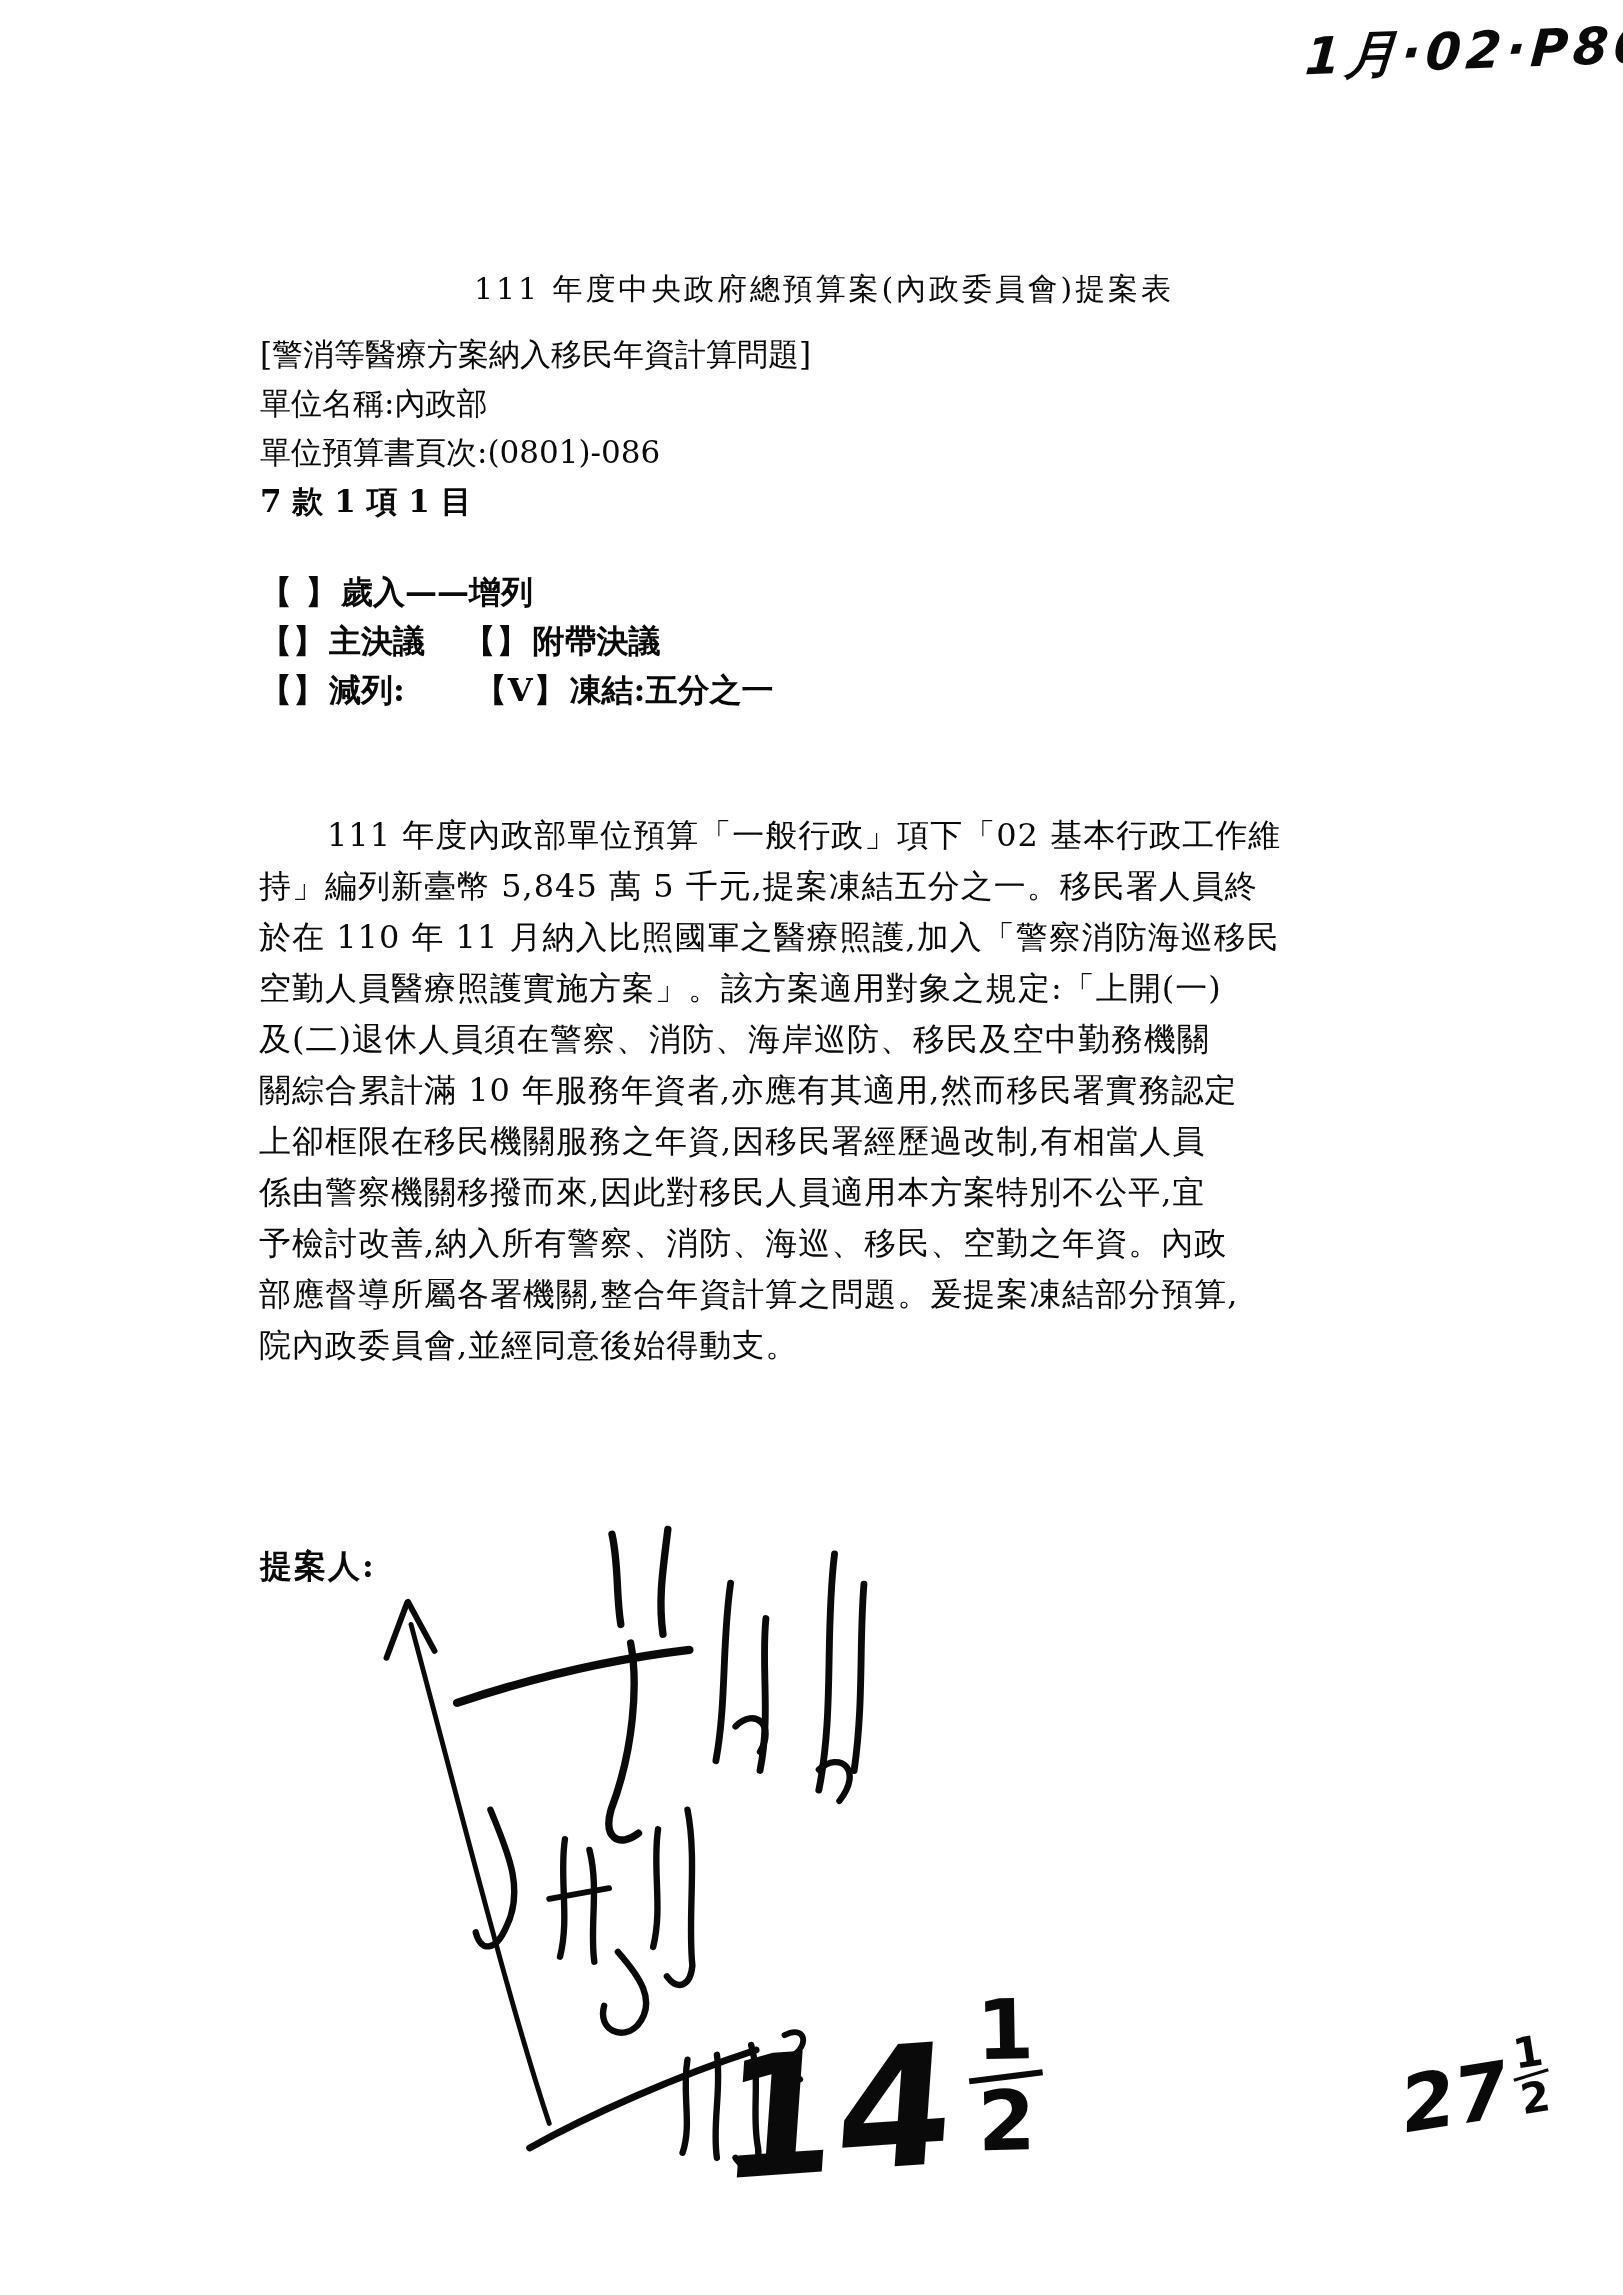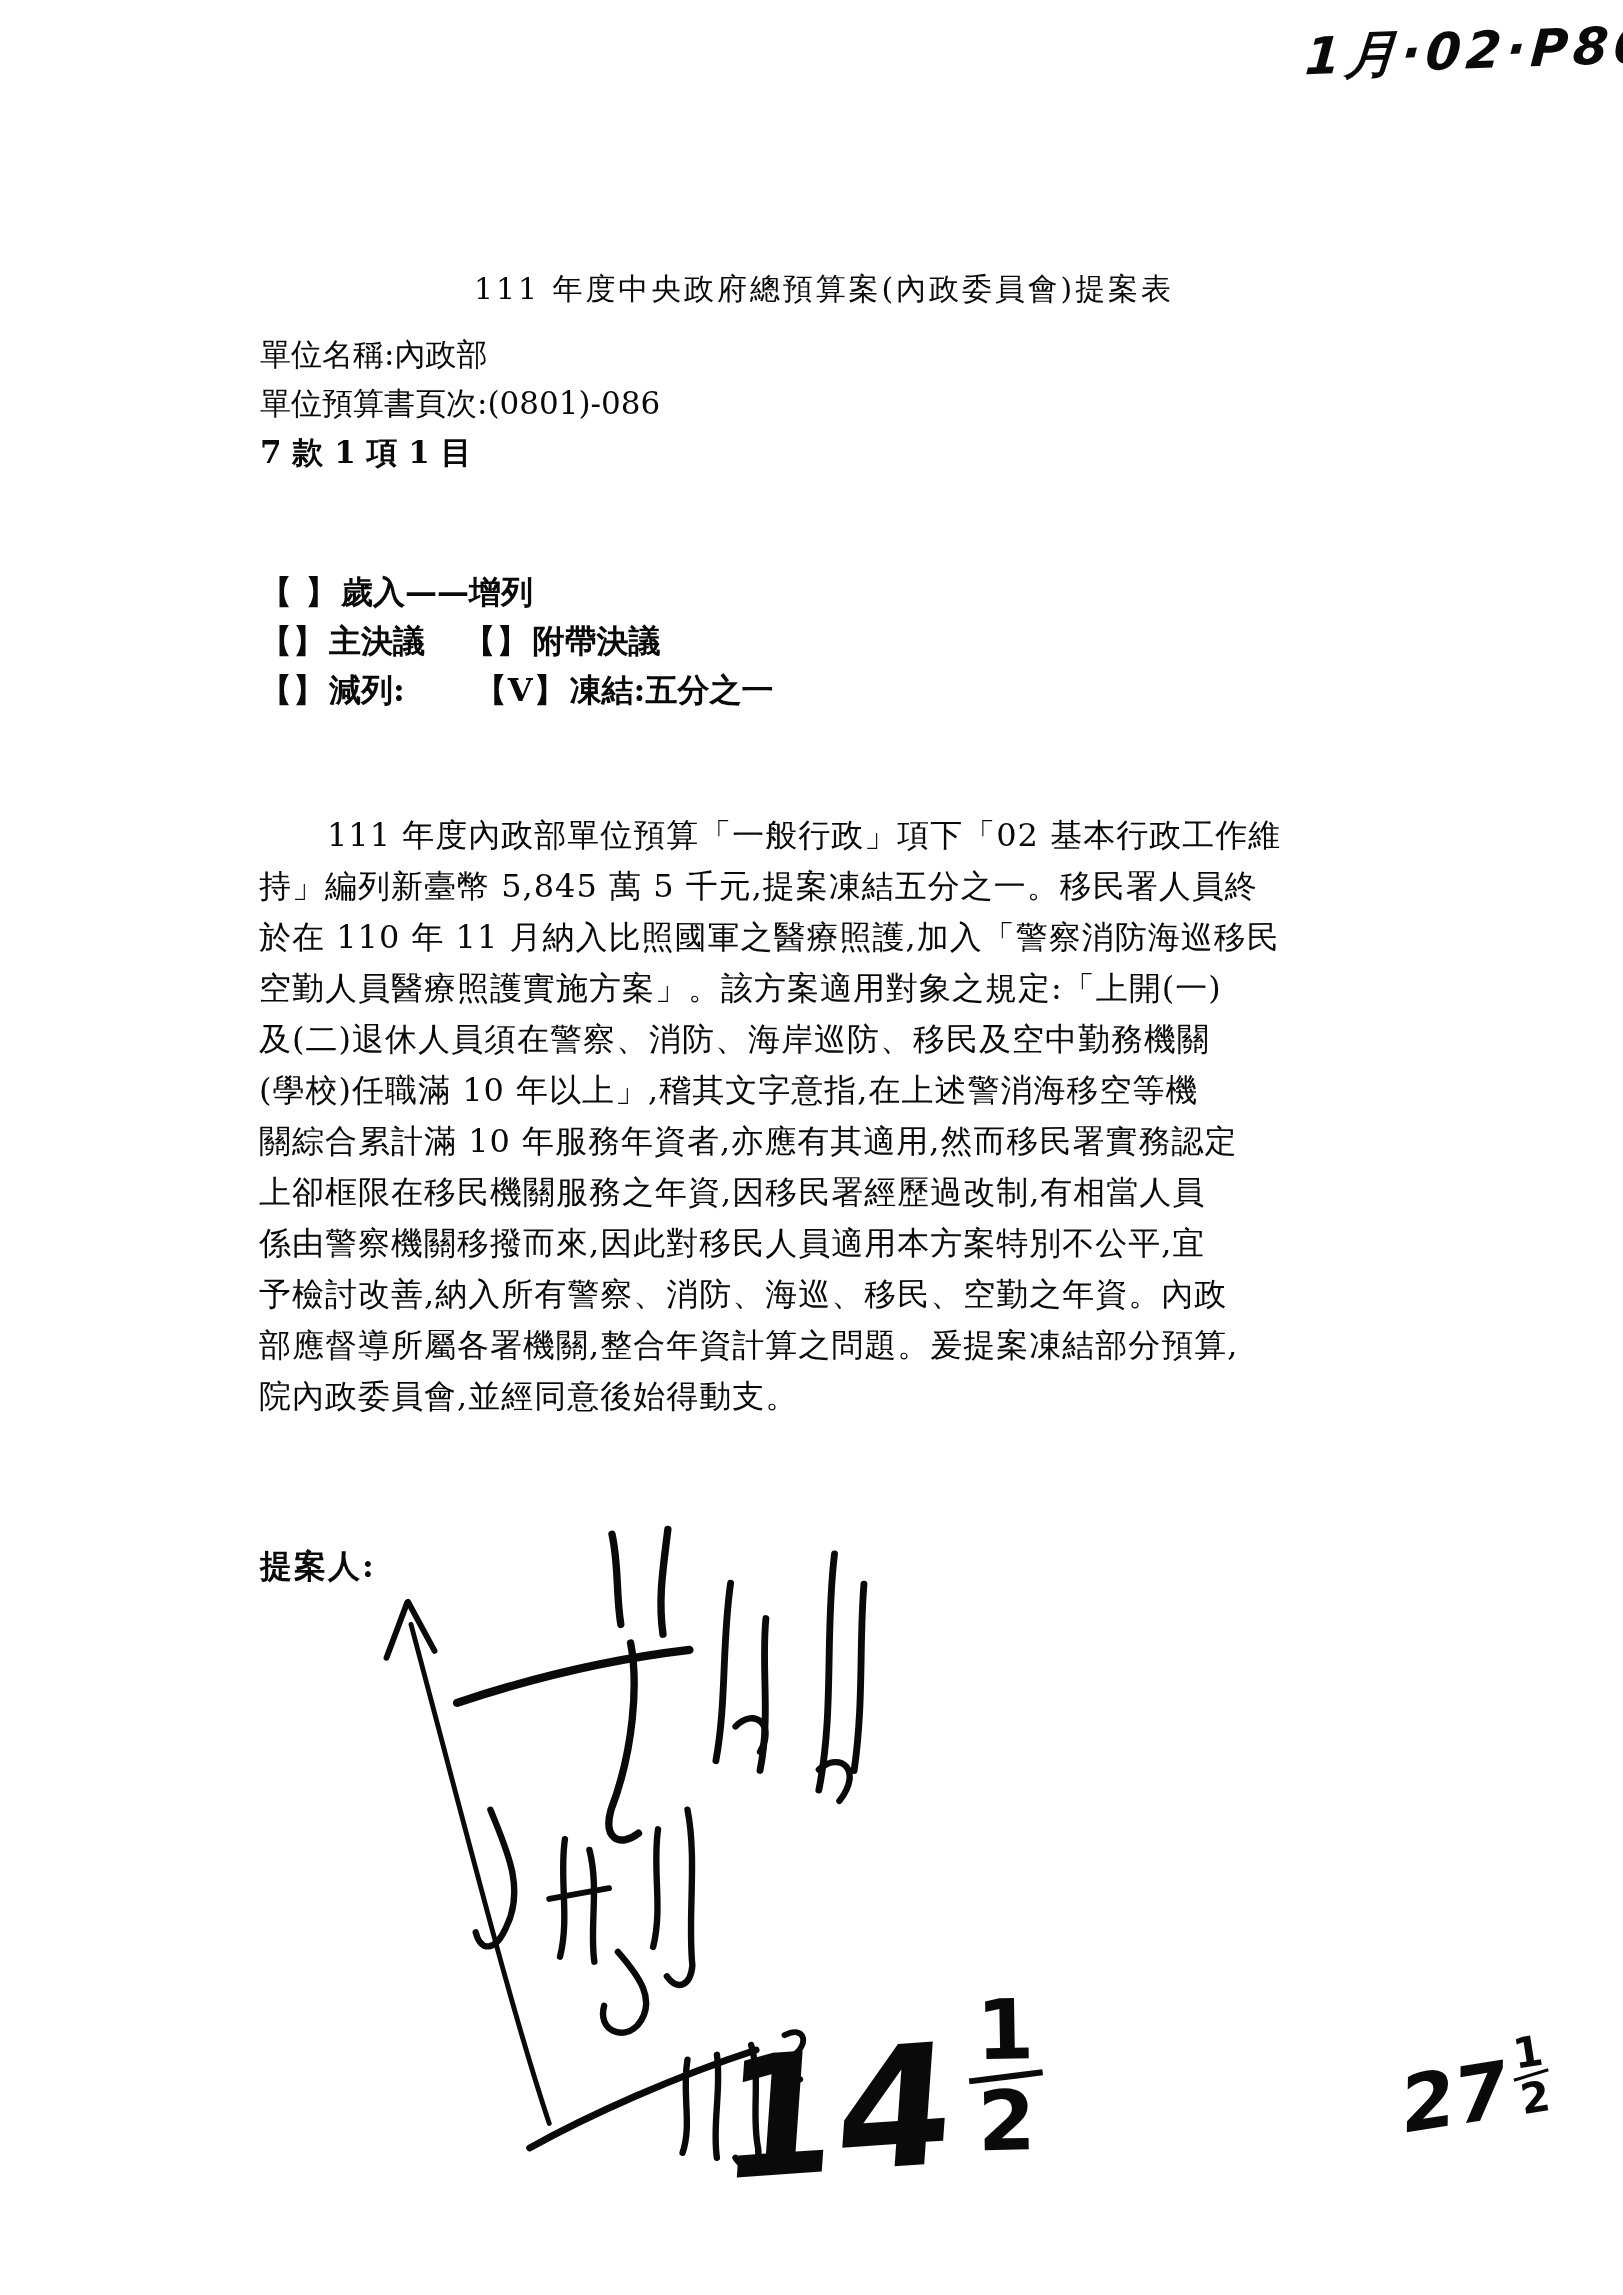--- a/index.html
+++ b/index.html
@@ -49,20 +49,21 @@
 </head>
 <body>
 
 <div class="page">
 
   <div class="hand note-tr">1月·02·P86</div>
 
   <div class="title">111 年度中央政府總預算案(內政委員會)提案表</div>
 
   <div class="meta">
+    <div class="row">[警消等醫療方案納入移民年資計算問題]</div>
     <div class="row">單位名稱:內政部</div>
     <div class="row">單位預算書頁次:(0801)-086</div>
     <div class="row bold">7 款 1 項 1 目</div>
   </div>
 
   <div class="options">
     <div class="opt-row">
       <span class="opt-pair">
         <span class="box">【 】</span><span class="lbl">歲入——增列</span>
       </span>
@@ -84,21 +85,20 @@
       </span>
     </div>
   </div>
 
   <div class="bodytext">
     <div class="line indent">111 年度內政部單位預算「一般行政」項下「02 基本行政工作維</div>
     <div class="line">持」編列新臺幣 5,845 萬 5 千元,提案凍結五分之一。移民署人員終</div>
     <div class="line">於在 110 年 11 月納入比照國軍之醫療照護,加入「警察消防海巡移民</div>
     <div class="line">空勤人員醫療照護實施方案」。該方案適用對象之規定:「上開(一)</div>
     <div class="line">及(二)退休人員須在警察、消防、海岸巡防、移民及空中勤務機關</div>
-    <div class="line">(學校)任職滿 10 年以上」,稽其文字意指,在上述警消海移空等機</div>
     <div class="line">關綜合累計滿 10 年服務年資者,亦應有其適用,然而移民署實務認定</div>
     <div class="line">上卻框限在移民機關服務之年資,因移民署經歷過改制,有相當人員</div>
     <div class="line">係由警察機關移撥而來,因此對移民人員適用本方案特別不公平,宜</div>
     <div class="line">予檢討改善,納入所有警察、消防、海巡、移民、空勤之年資。內政</div>
     <div class="line">部應督導所屬各署機關,整合年資計算之問題。爰提案凍結部分預算,</div>
     <div class="line">院內政委員會,並經同意後始得動支。</div>
   </div>
 
   <div class="sign-label">提案人:</div>
 

